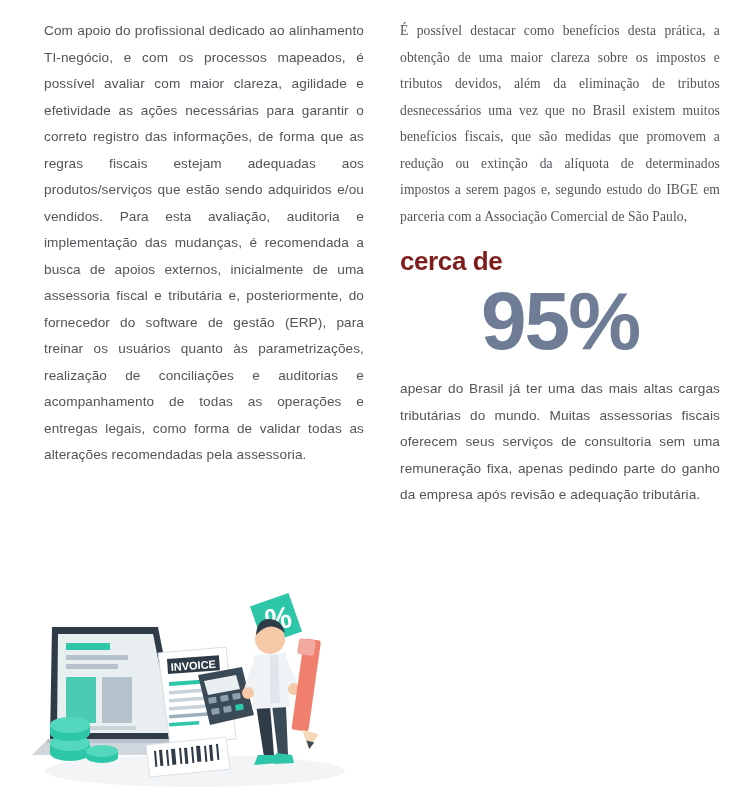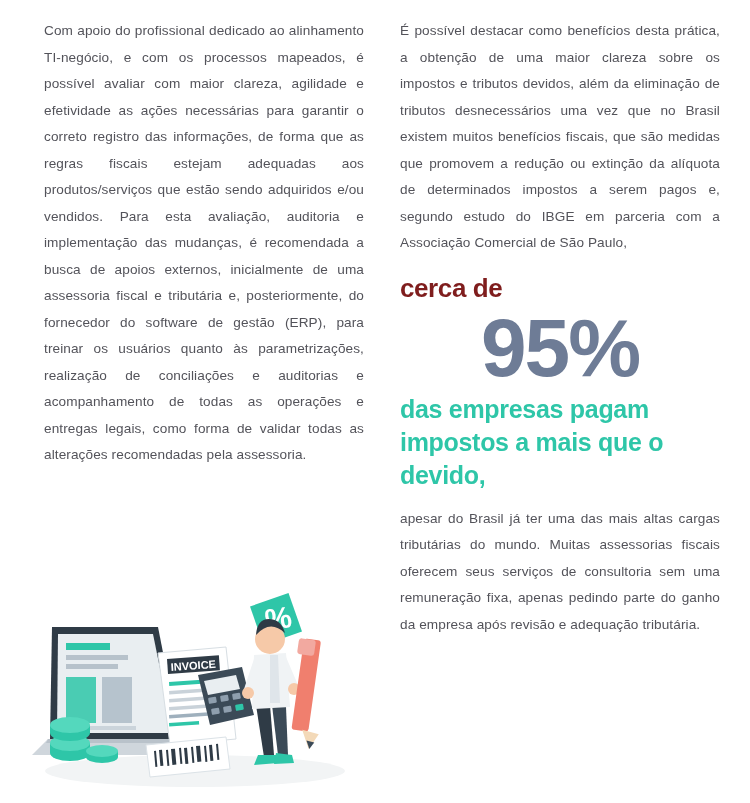--- a/index.html
+++ b/index.html
@@ -36,20 +36,21 @@
     margin: 0 0 0 0;
     font-size: 13.6px;
     line-height: 26.5px;
     text-align: justify;
     text-justify: inter-word;
     color: #53535a;
     letter-spacing: 0.1px;
   }
   .col-right p.lead {
     text-align: justify;
+    font-family: Liberation Serif, serif;
   }
   .highlight {
     margin: 14px 0 6px 0;
     line-height: 1;
   }
   .hl-small {
     font-size: 26px;
     font-weight: bold;
     color: #7f1d1d;
     letter-spacing: -0.4px;
@@ -97,21 +98,20 @@
     <div class="col col-left">
       <p>Com apoio do profissional dedicado ao alinhamento TI-negócio, e com os processos mapeados, é possível avaliar com maior clareza, agilidade e efetividade as ações necessárias para garantir o correto registro das informações, de forma que as regras fiscais estejam adequadas aos produtos/serviços que estão sendo adquiridos e/ou vendidos. Para esta avaliação, auditoria e implementação das mudanças, é recomendada a busca de apoios externos, inicialmente de uma assessoria fiscal e tributária e, posteriormente, do fornecedor do software de gestão (ERP), para treinar os usuários quanto às parametrizações, realização de conciliações e auditorias e acompanhamento de todas as operações e entregas legais, como forma de validar todas as alterações recomendadas pela assessoria.</p>
     </div>
 
     <div class="col col-right">
       <p class="lead">É possível destacar como benefícios desta prática, a obtenção de uma maior clareza sobre os impostos e tributos devidos, além da eliminação de tributos desnecessários uma vez que no Brasil existem muitos benefícios fiscais, que são medidas que promovem a redução ou extinção da alíquota de determinados impostos a serem pagos e, segundo estudo do IBGE em parceria com a Associação Comercial de São Paulo,</p>
 
       <div class="highlight">
         <div class="hl-small">cerca de</div>
         <div class="hl-big">95%</div>
-        <div class="hl-teal">das empresas pagam impostos a mais que o devido,</div>
       </div>
 
       <p class="after-highlight">apesar do Brasil já ter uma das mais altas cargas tributárias do mundo. Muitas assessorias fiscais oferecem seus serviços de consultoria sem uma remuneração fixa, apenas pedindo parte do ganho da empresa após revisão e adequação tributária.</p>
     </div>
 
   </div>
 
   <div class="illustration">
     <svg width="330" height="250" viewBox="0 0 330 250" xmlns="http://www.w3.org/2000/svg">
 

